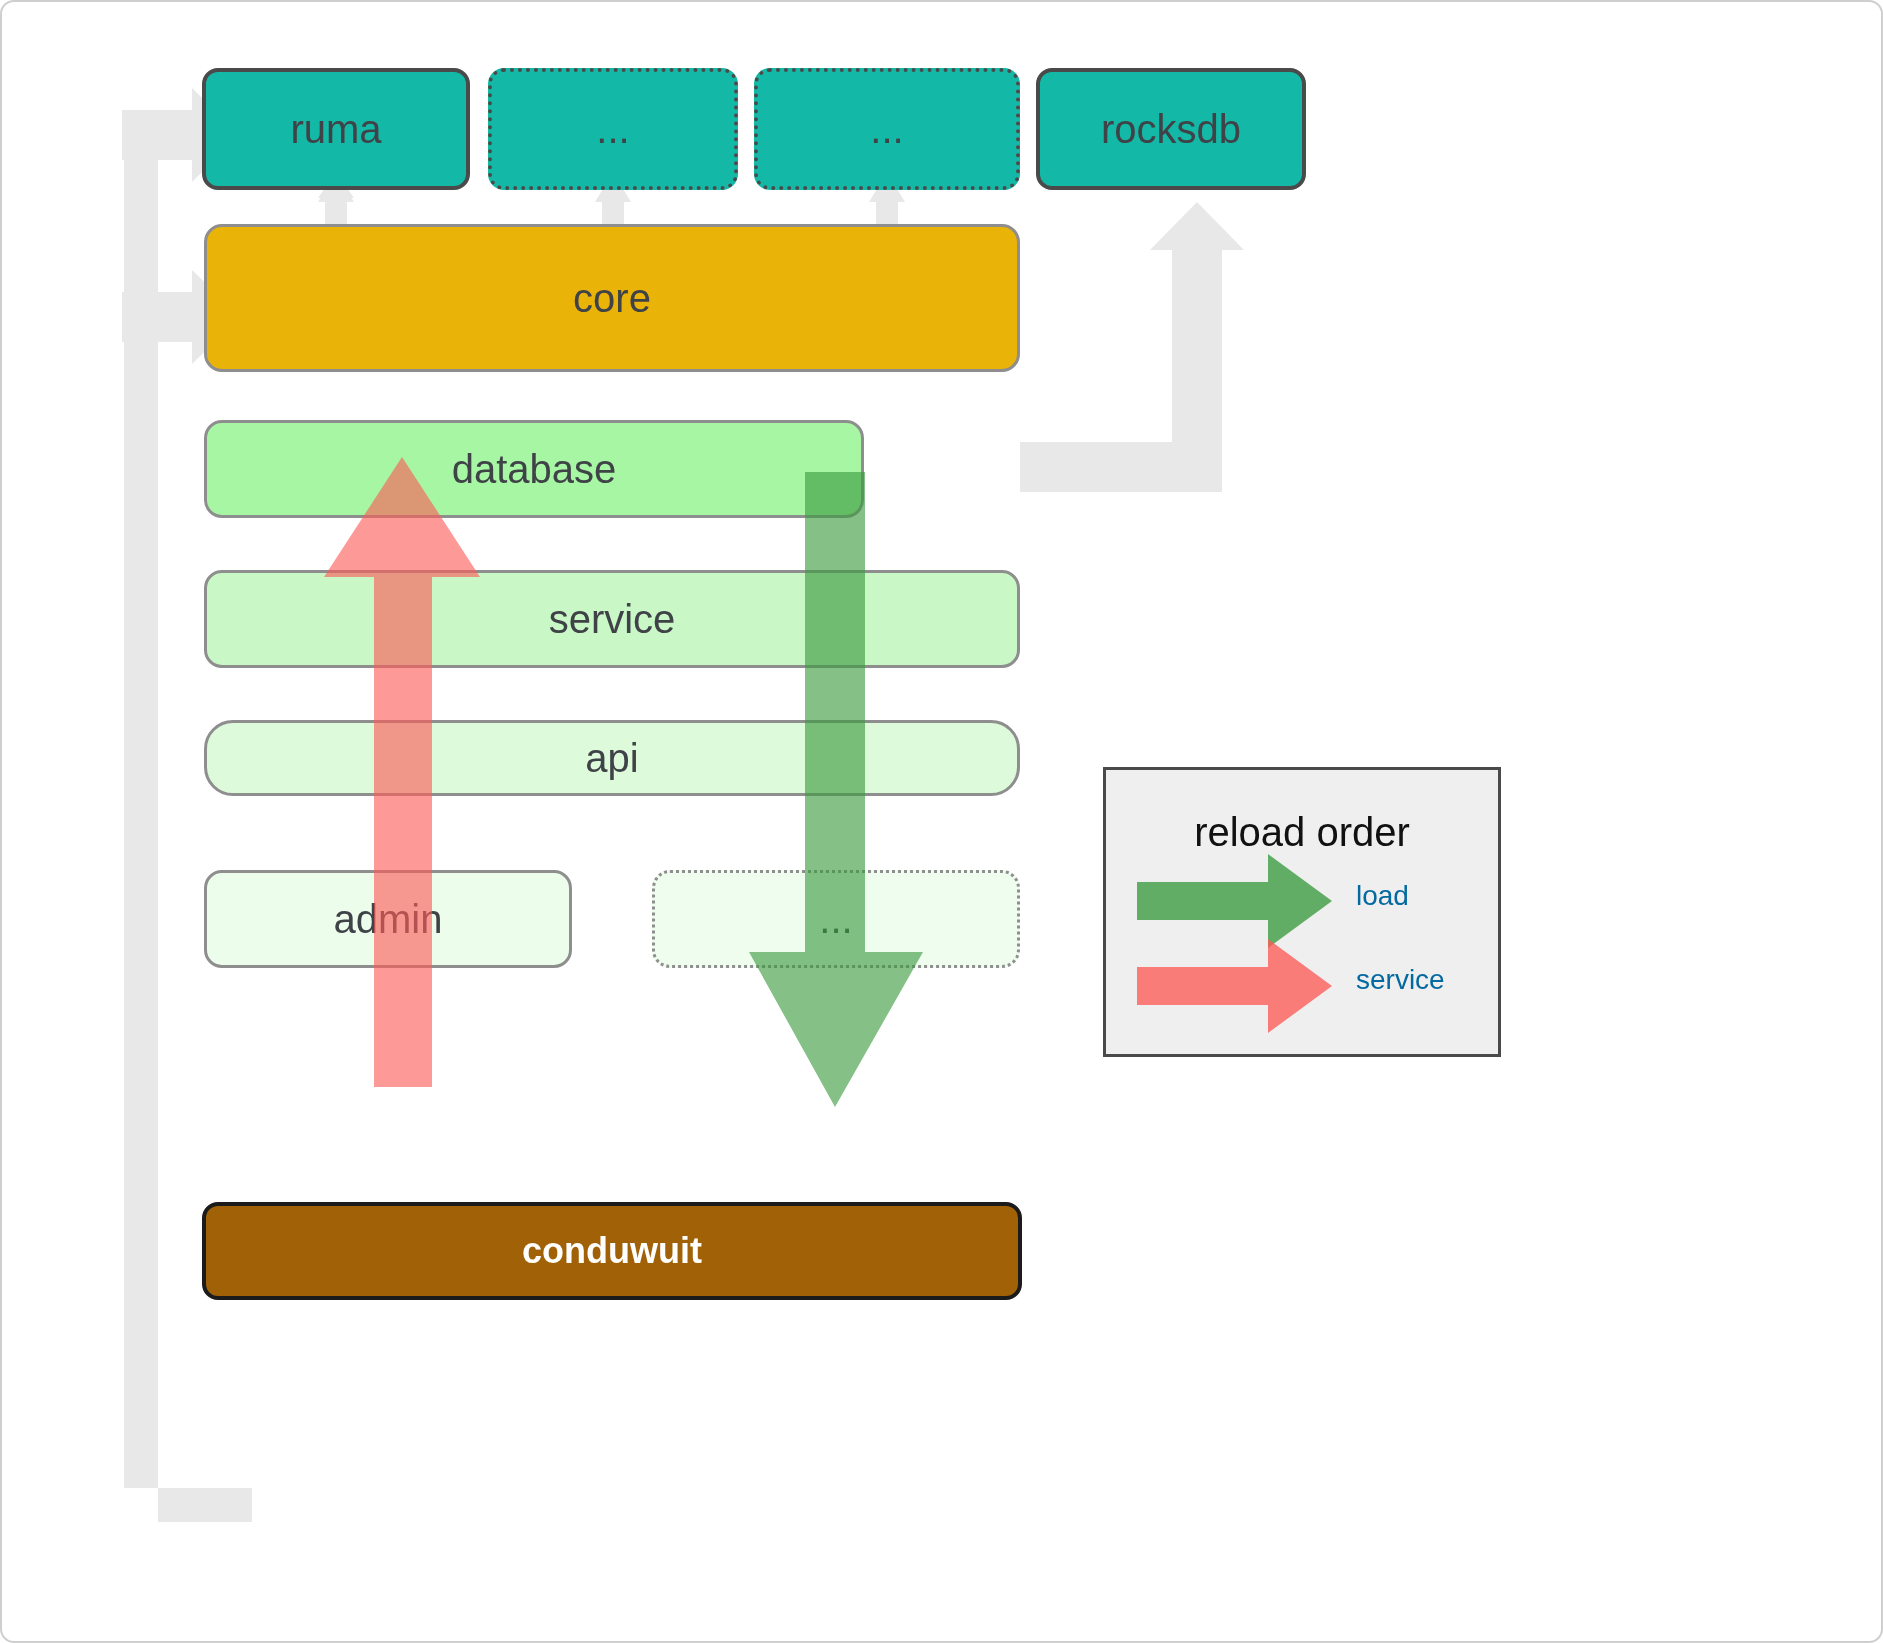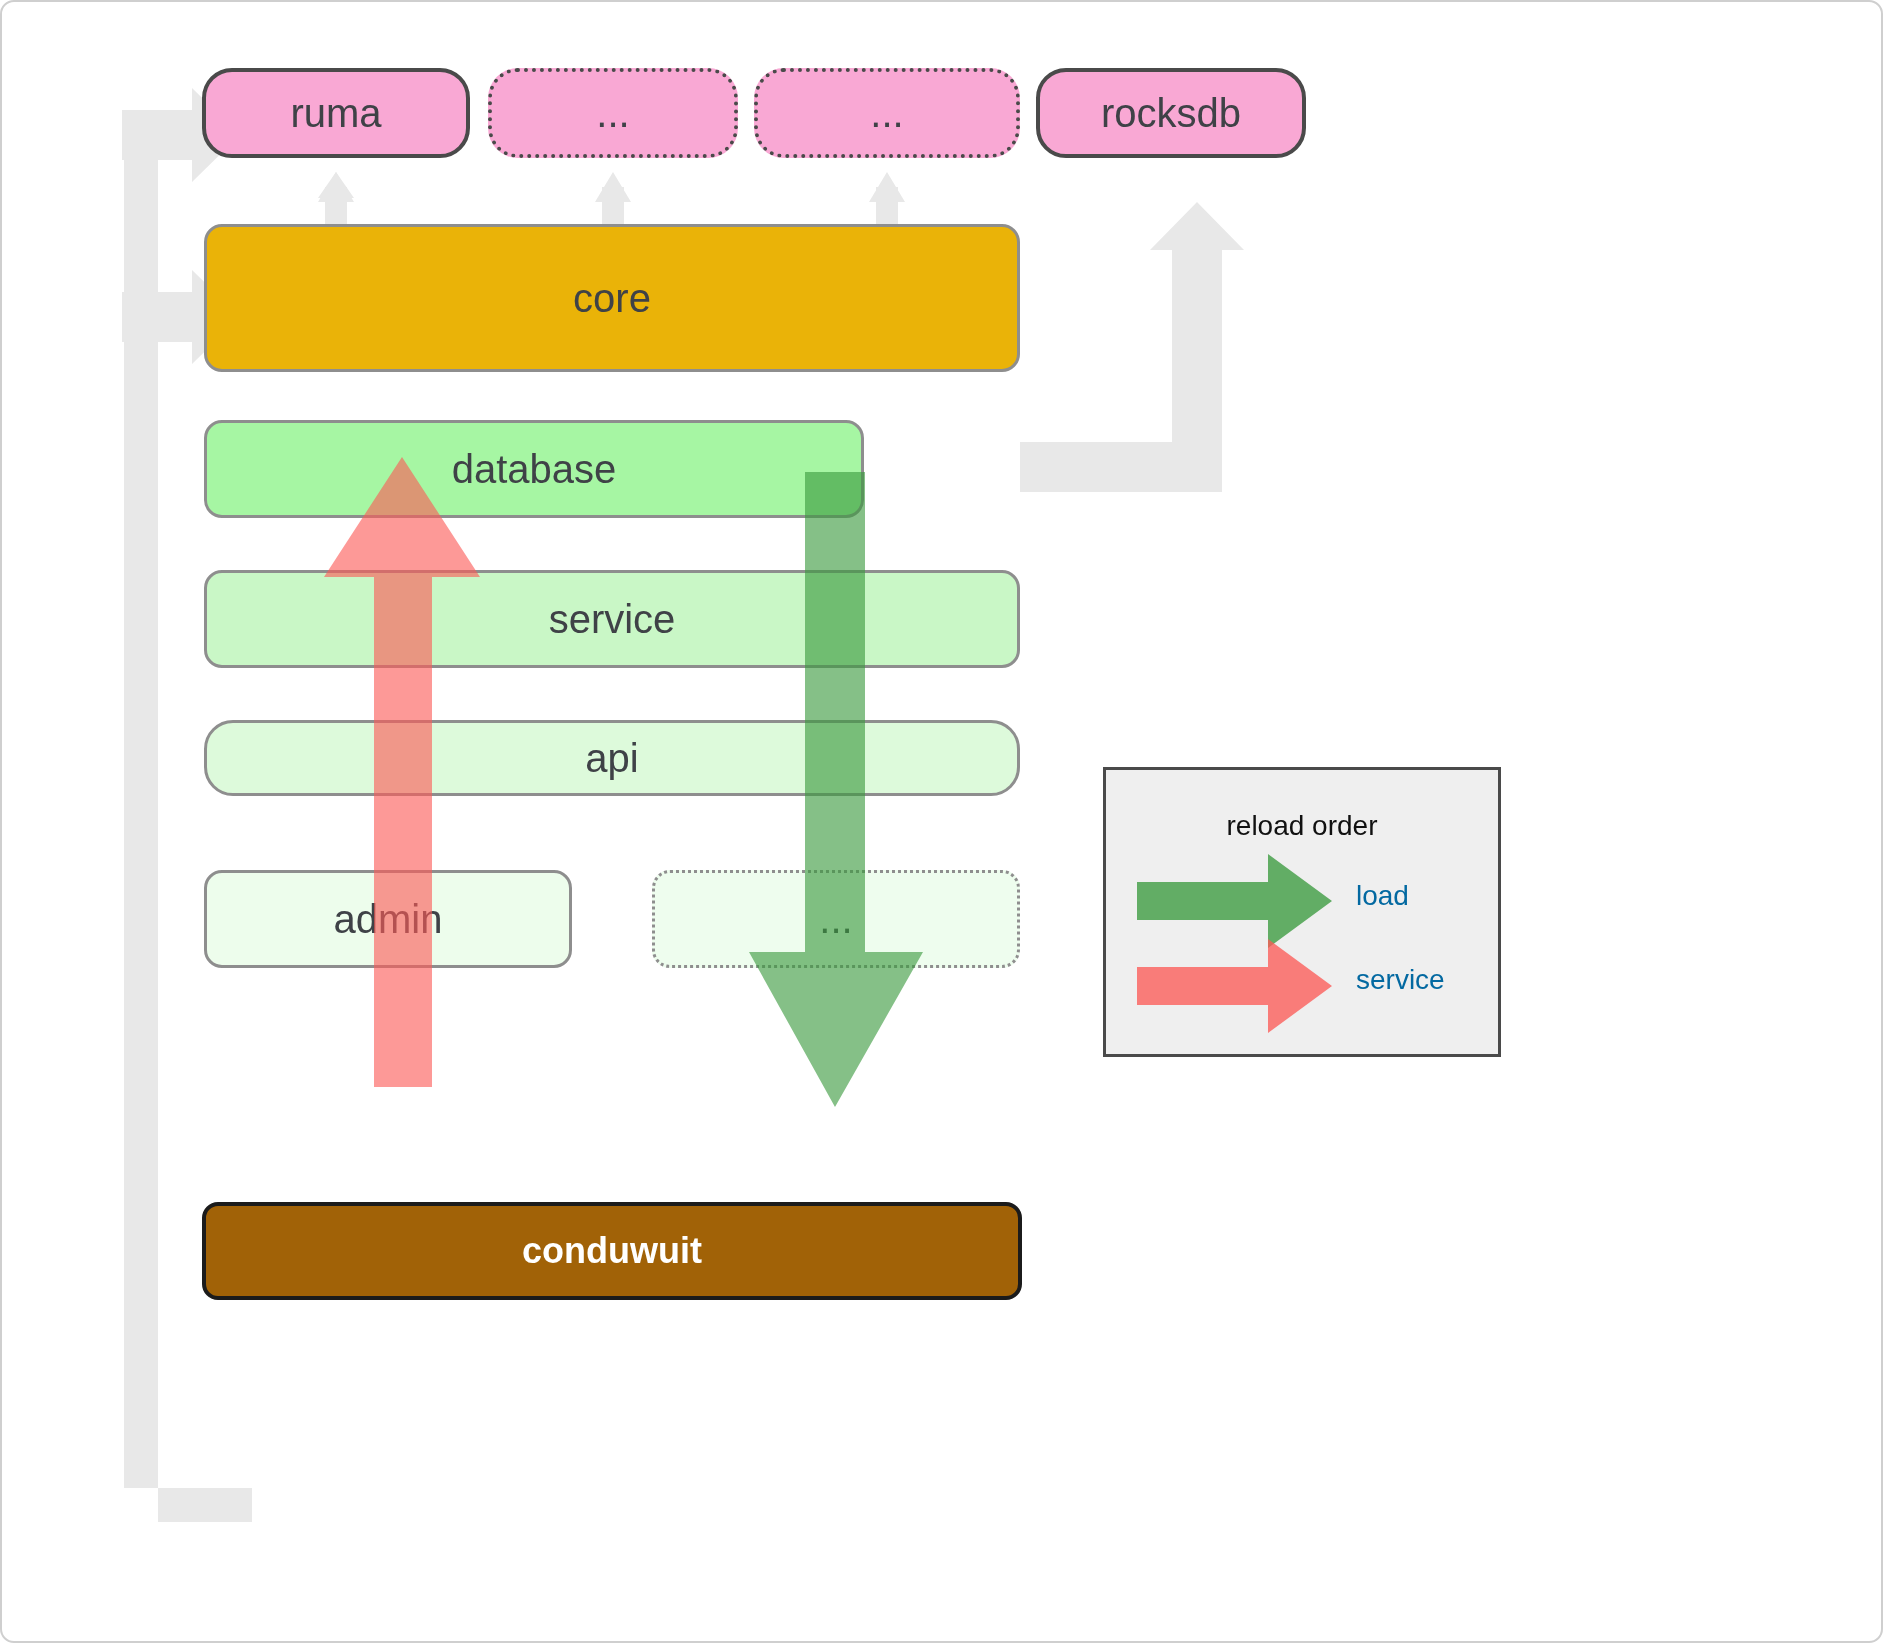--- a/index.html
+++ b/index.html
@@ -20,24 +20,24 @@
     display:flex;
     align-items:center;
     justify-content:center;
     font-size:40px;
     color:#3f4247;
     border-radius:14px;
     z-index:4;
   }
   
   .crate{
-    background:#f9a8d4;
+    background:#14b8a6;
     border:4px solid #4a4a4a;
-    border-radius:30px;
-    height:90px;
+    border-radius:16px;
+    height:122px;
   }
   .crate.dotted{
     border:4px dotted #4a4a4a;
   }
   
   .layer{
     border:3px solid #8e8e8e;
     border-radius:18px;
   }
   .layer.dotted{ border:3px dotted #8e8e8e; }
@@ -63,21 +63,21 @@
     position:absolute;
     background:#efefef;
     border:3px solid #4a4a4a;
     box-sizing:border-box;
     z-index:6;
   }
   .legend-title{
     position:absolute;
     left:0; right:0; top:40px;
     text-align:center;
-    font-size:28px;
+    font-size:40px;
     color:#111;
   }
   .legend-label{
     position:absolute;
     font-size:28px;
     color:#0369a1;
   }
 
   svg.overlay{
     position:absolute;

